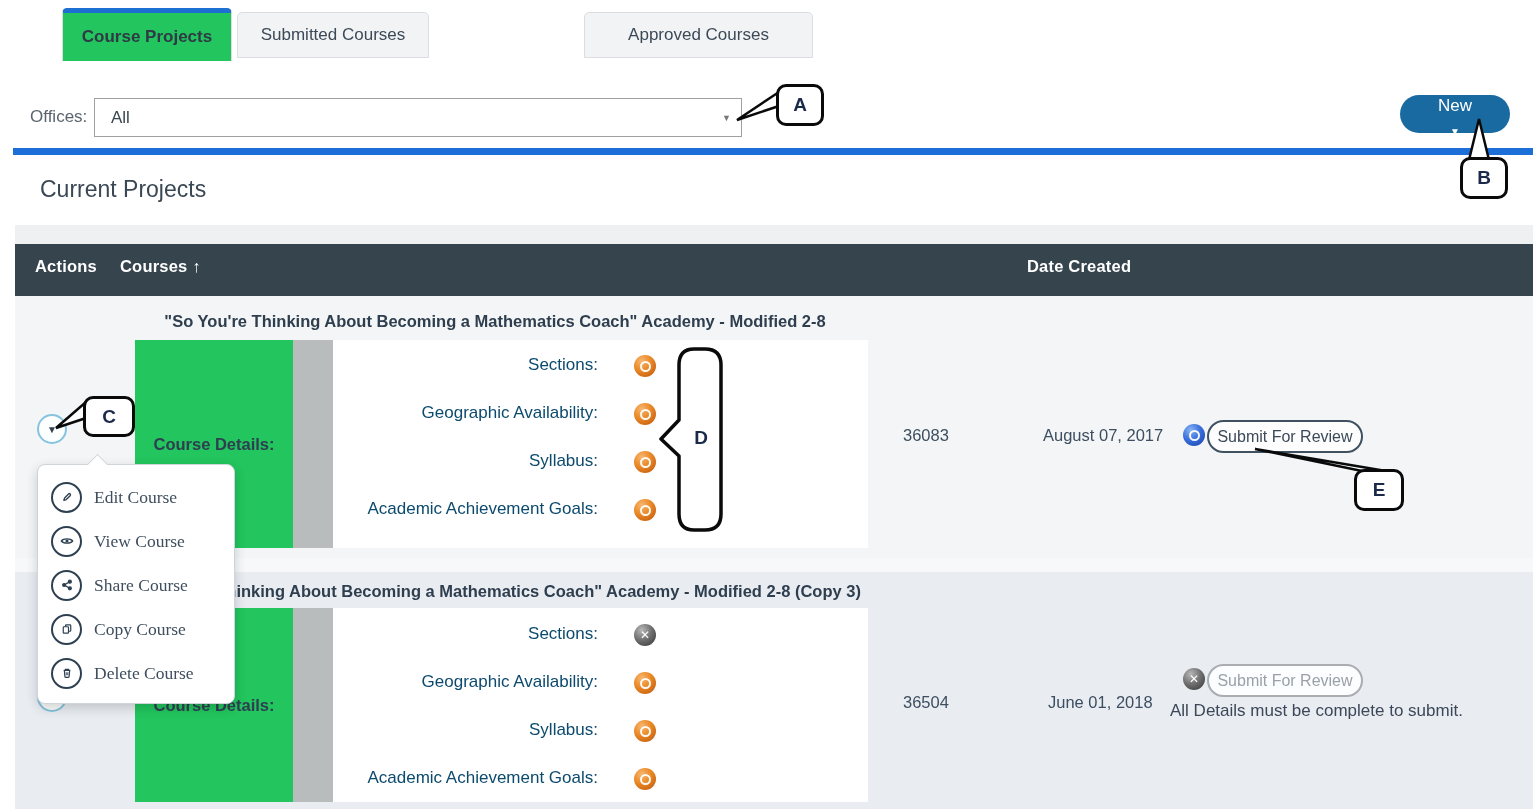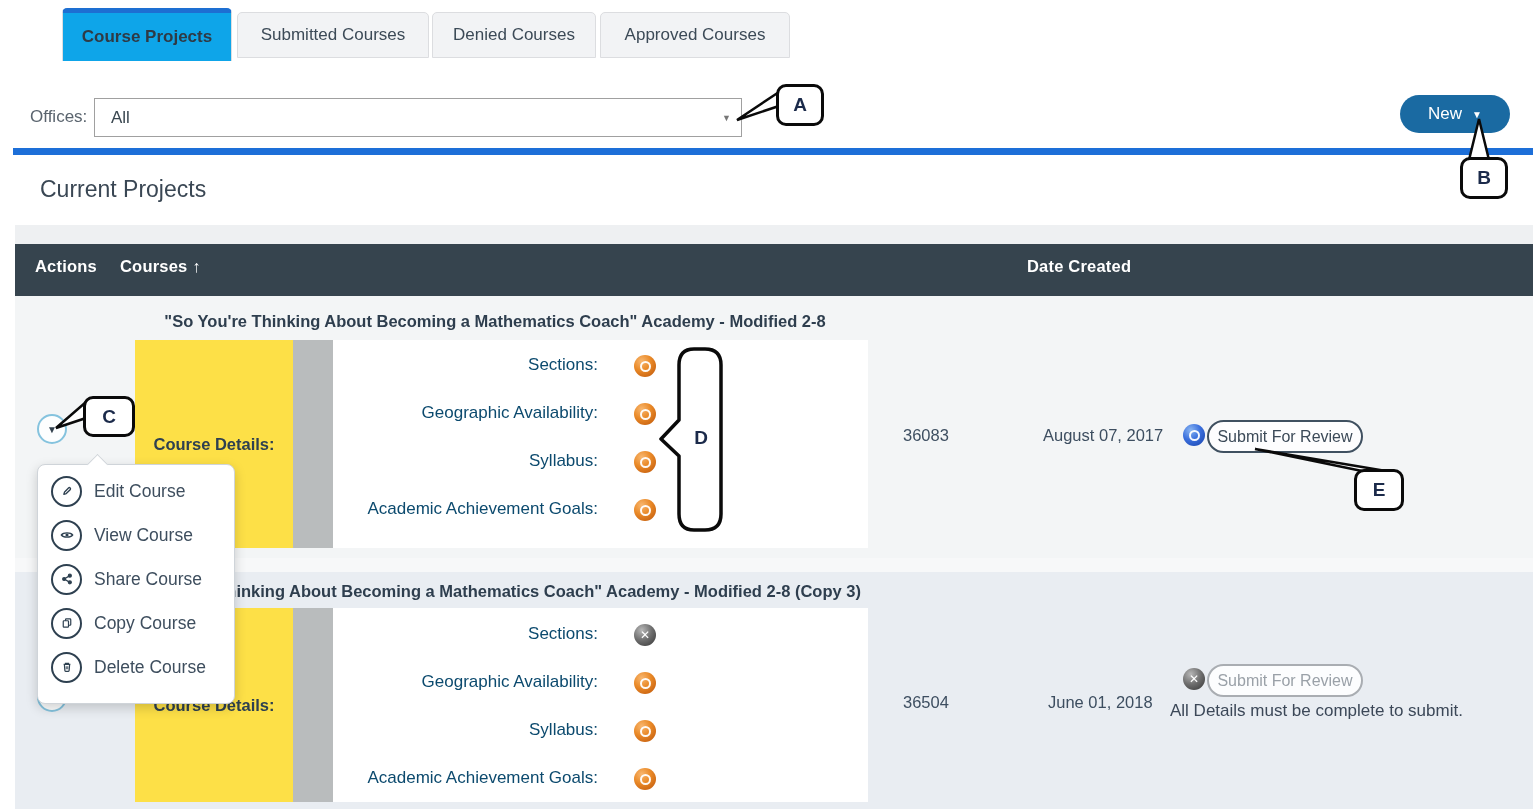--- a/index.html
+++ b/index.html
@@ -1,50 +1,50 @@
 <!DOCTYPE html>
 <html><head>
 <meta charset="utf-8">
 <style>
   html,body{margin:0;padding:0;background:#fff;font-family:"Liberation Sans","DejaVu Sans",sans-serif;}
   .page{position:relative;width:1533px;height:809px;background:#fff;overflow:hidden;}
 
   
   .tab{position:absolute;top:12px;height:46px;background:#f2f3f5;border:1px solid #dcdde0;border-radius:5px 5px 0 0;
        display:flex;align-items:center;justify-content:center;font-size:17px;color:#3c4a57;box-sizing:border-box;cursor:pointer;}
-  .tab.active{top:8px;height:53px;background:#0ea5e9;border-bottom:none;border-top:5px solid #1d6fd2;font-weight:700;color:#2f3a45;z-index:2;}
+  .tab.active{top:8px;height:53px;background:#22c55e;border-bottom:none;border-top:5px solid #1d6fd2;font-weight:700;color:#2f3a45;z-index:2;}
 
   
   .offices-label{position:absolute;left:30px;top:107px;font-size:17px;color:#5a646e;}
   .offices-select{position:absolute;left:94px;top:98px;width:648px;height:39px;background:#fff;border:1px solid #a0a0a0;border-radius:0;
        box-sizing:border-box;display:flex;align-items:center;padding:0 16px;font-size:17px;color:#3a4750;cursor:pointer;}
   .offices-caret{position:absolute;right:10px;top:14px;font-size:9px;color:#777;}
   .btn-new{position:absolute;left:1400px;top:95px;width:110px;height:38px;border-radius:19px;background:#1a6aa2;border:none;
-       color:#fff;font-size:17px;display:flex;align-items:center;justify-content:center;gap:10px;cursor:pointer;font-family:inherit;}
+       color:#fff;font-size:17px;display:flex;align-items:center;justify-content:space-between;gap:10px;cursor:pointer;font-family:inherit;flex-direction:column;}
   .btn-new .caret{font-size:10px;}
   .divider{position:absolute;left:13px;right:0;top:148px;height:7px;background:#1d6fd8;}
 
   
   .heading-band{position:absolute;left:0;right:0;top:155px;height:70px;background:#fff;}
   .section-title{position:absolute;left:40px;top:176px;font-size:23px;color:#3a4754;}
   .gap-band{position:absolute;left:15px;right:0;top:225px;height:19px;background:#eef0f2;}
 
   
   .thead{position:absolute;left:15px;right:0;top:244px;height:52px;background:#36444e;color:#fff;}
   .th{position:absolute;top:0;height:44px;display:flex;align-items:center;font-size:16.5px;font-weight:600;letter-spacing:.2px;}
 
   
   .row1{position:absolute;left:15px;right:0;top:296px;height:262px;background:#f3f5f6;}
   .row-gap{position:absolute;left:15px;right:0;top:558px;height:14px;background:#f7f8f9;}
   .row2{position:absolute;left:15px;right:0;top:572px;height:237px;background:#e9edf2;}
 
   .course-title{position:absolute;width:770px;text-align:center;font-size:16.5px;font-weight:600;color:#2e3e4e;}
 
   .details-panel{position:absolute;display:flex;width:733px;}
-  .dp-blue{width:158px;background:#fde047;display:flex;align-items:center;justify-content:center;
+  .dp-blue{width:158px;background:#22c55e;display:flex;align-items:center;justify-content:center;
            font-size:16.5px;font-weight:700;color:#2e4050;}
   .dp-gray{width:40px;background:#b9bcbd;}
   .dp-white{flex:1;background:#fff;position:relative;}
   .detail-line{position:absolute;left:0;right:0;height:24px;}
   .dl-label{position:absolute;right:270px;top:0;font-size:17px;color:#0c4a6e;white-space:nowrap;}
   .dl-sphere{left:301px;top:0;}
 
   .sphere{position:absolute;width:22px;height:22px;border-radius:50%;}
   .sphere.orange{background:radial-gradient(circle at 35% 28%, #f8b770 0%, #ea8a28 42%, #cf6a15 76%, #a85208 100%);}
   .sphere.blue{background:radial-gradient(circle at 35% 28%, #8ab6f2 0%, #3a6fdd 45%, #1d4ab4 88%);}
@@ -59,42 +59,41 @@
 
   .cell-num,.cell-date{position:absolute;font-size:16.5px;color:#3d4e60;}
   .submit-btn{position:absolute;width:156px;height:33px;border-radius:17px;background:#fdfdfe;border:2px solid #3f5060;
               box-sizing:border-box;display:flex;align-items:center;justify-content:center;font-size:16px;color:#3c4a58;
               font-family:inherit;cursor:pointer;}
   .submit-btn.disabled{border-color:#a9adb2;color:#9aa1a8;background:#fcfdfe;cursor:default;}
   .submit-note{position:absolute;left:1170px;top:700px;width:345px;font-size:17px;color:#3c4858;line-height:22px;}
 
   
   .menu{position:absolute;left:37px;top:464px;width:198px;height:240px;background:#fff;border:1px solid #cfd4d9;border-radius:8px;
-        box-shadow:0 4px 12px rgba(0,0,0,.18);z-index:20;box-sizing:border-box;padding-top:4px;}
+        box-shadow:0 4px 12px rgba(0,0,0,.18);z-index:20;box-sizing:border-box;padding-top:10px;font-family:Liberation Serif, serif;}
   .menu-notch{position:absolute;left:52px;top:-8px;width:14px;height:14px;background:#fff;transform:rotate(45deg);
         border-left:1px solid #cfd4d9;border-top:1px solid #cfd4d9;}
   .menu-item{height:44px;display:flex;align-items:center;padding-left:13px;cursor:pointer;}
   .mi-circle{width:31px;height:31px;border-radius:50%;border:2px solid #2e4050;box-sizing:border-box;
         display:flex;align-items:center;justify-content:center;flex:none;}
   .mi-label{margin-left:12px;font-size:17.5px;color:#3e4e5e;}
 
   
   .overlay{position:absolute;left:0;top:0;width:1533px;height:809px;z-index:40;pointer-events:none;}
   .callout{position:absolute;background:#fff;border:3px solid #0a0a0a;border-radius:10px;z-index:41;
         display:flex;align-items:center;justify-content:center;font-size:19px;font-weight:700;color:#1b2a4a;}
 </style>
 </head>
 <body>
 
 <div class="page">
 
   <div class="tab active" style="left:62px;width:170px;">Course Projects</div>
   <div class="tab" style="left:237px;width:192px;">Submitted Courses</div>
-  <div class="tab" style="left:432px;width:164px;">Denied Courses</div>
-  <div class="tab" style="left:600px;width:190px;">Approved Courses</div>
+  <div class="tab" style="left:584px;width:229px;">Approved Courses</div>
 
   <div class="offices-label">Offices:</div>
   <div class="offices-select">
     <span>All</span>
     <span class="offices-caret">▼</span>
   </div>
   <button class="btn-new">
     <span>New</span>
     <span class="caret">▼</span>
   </button>

